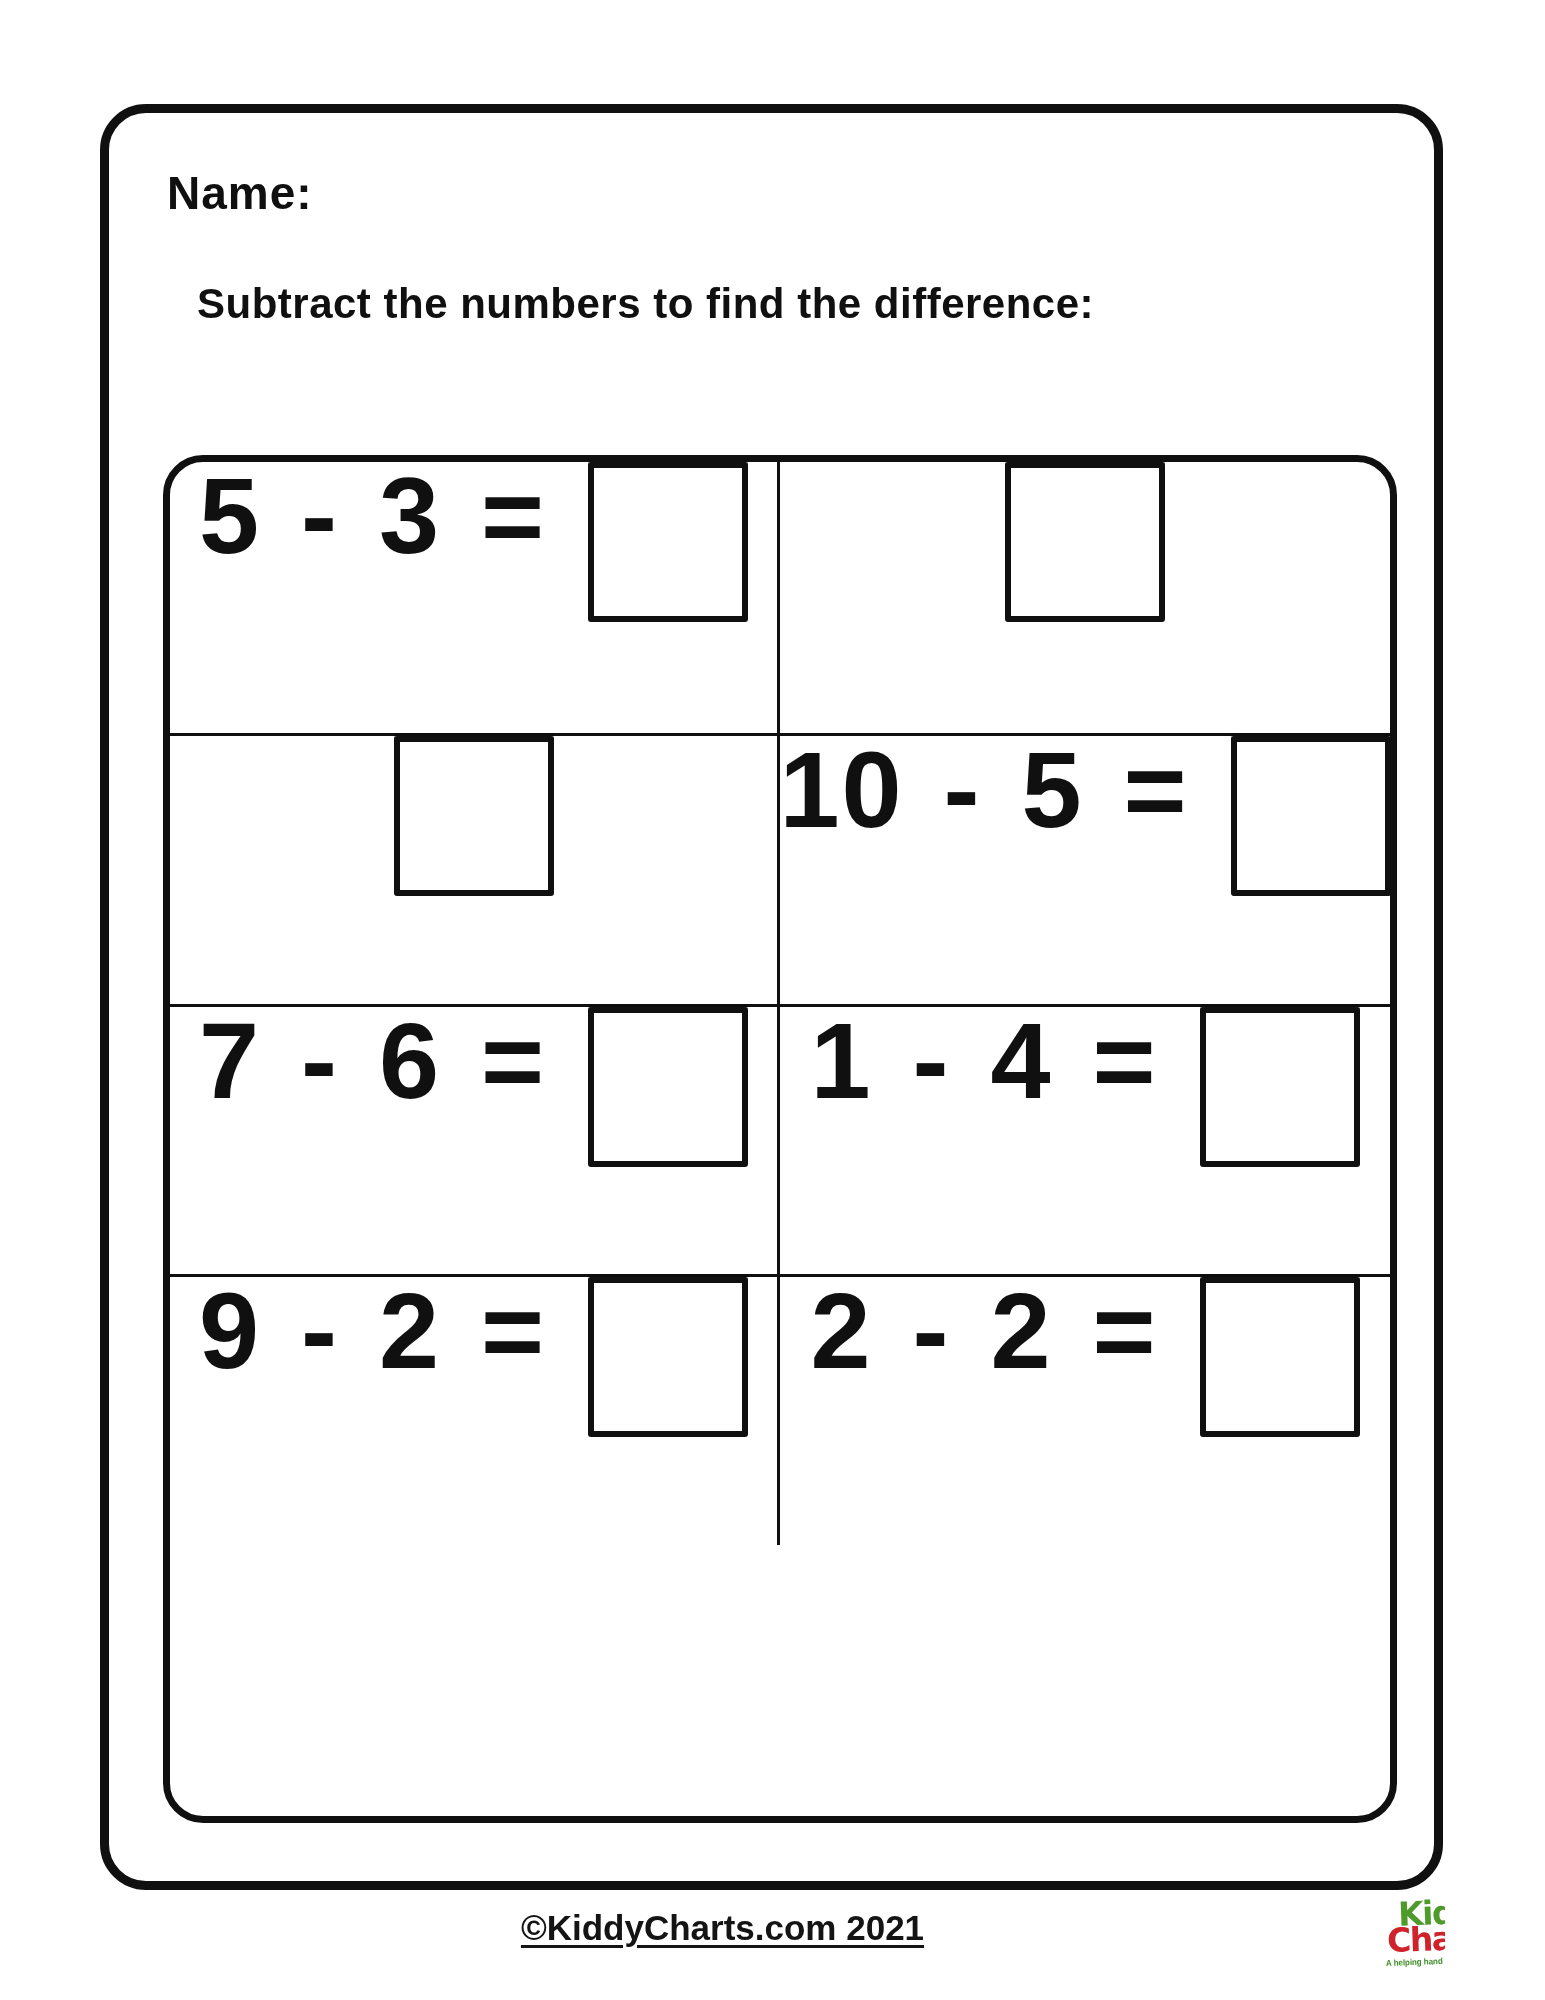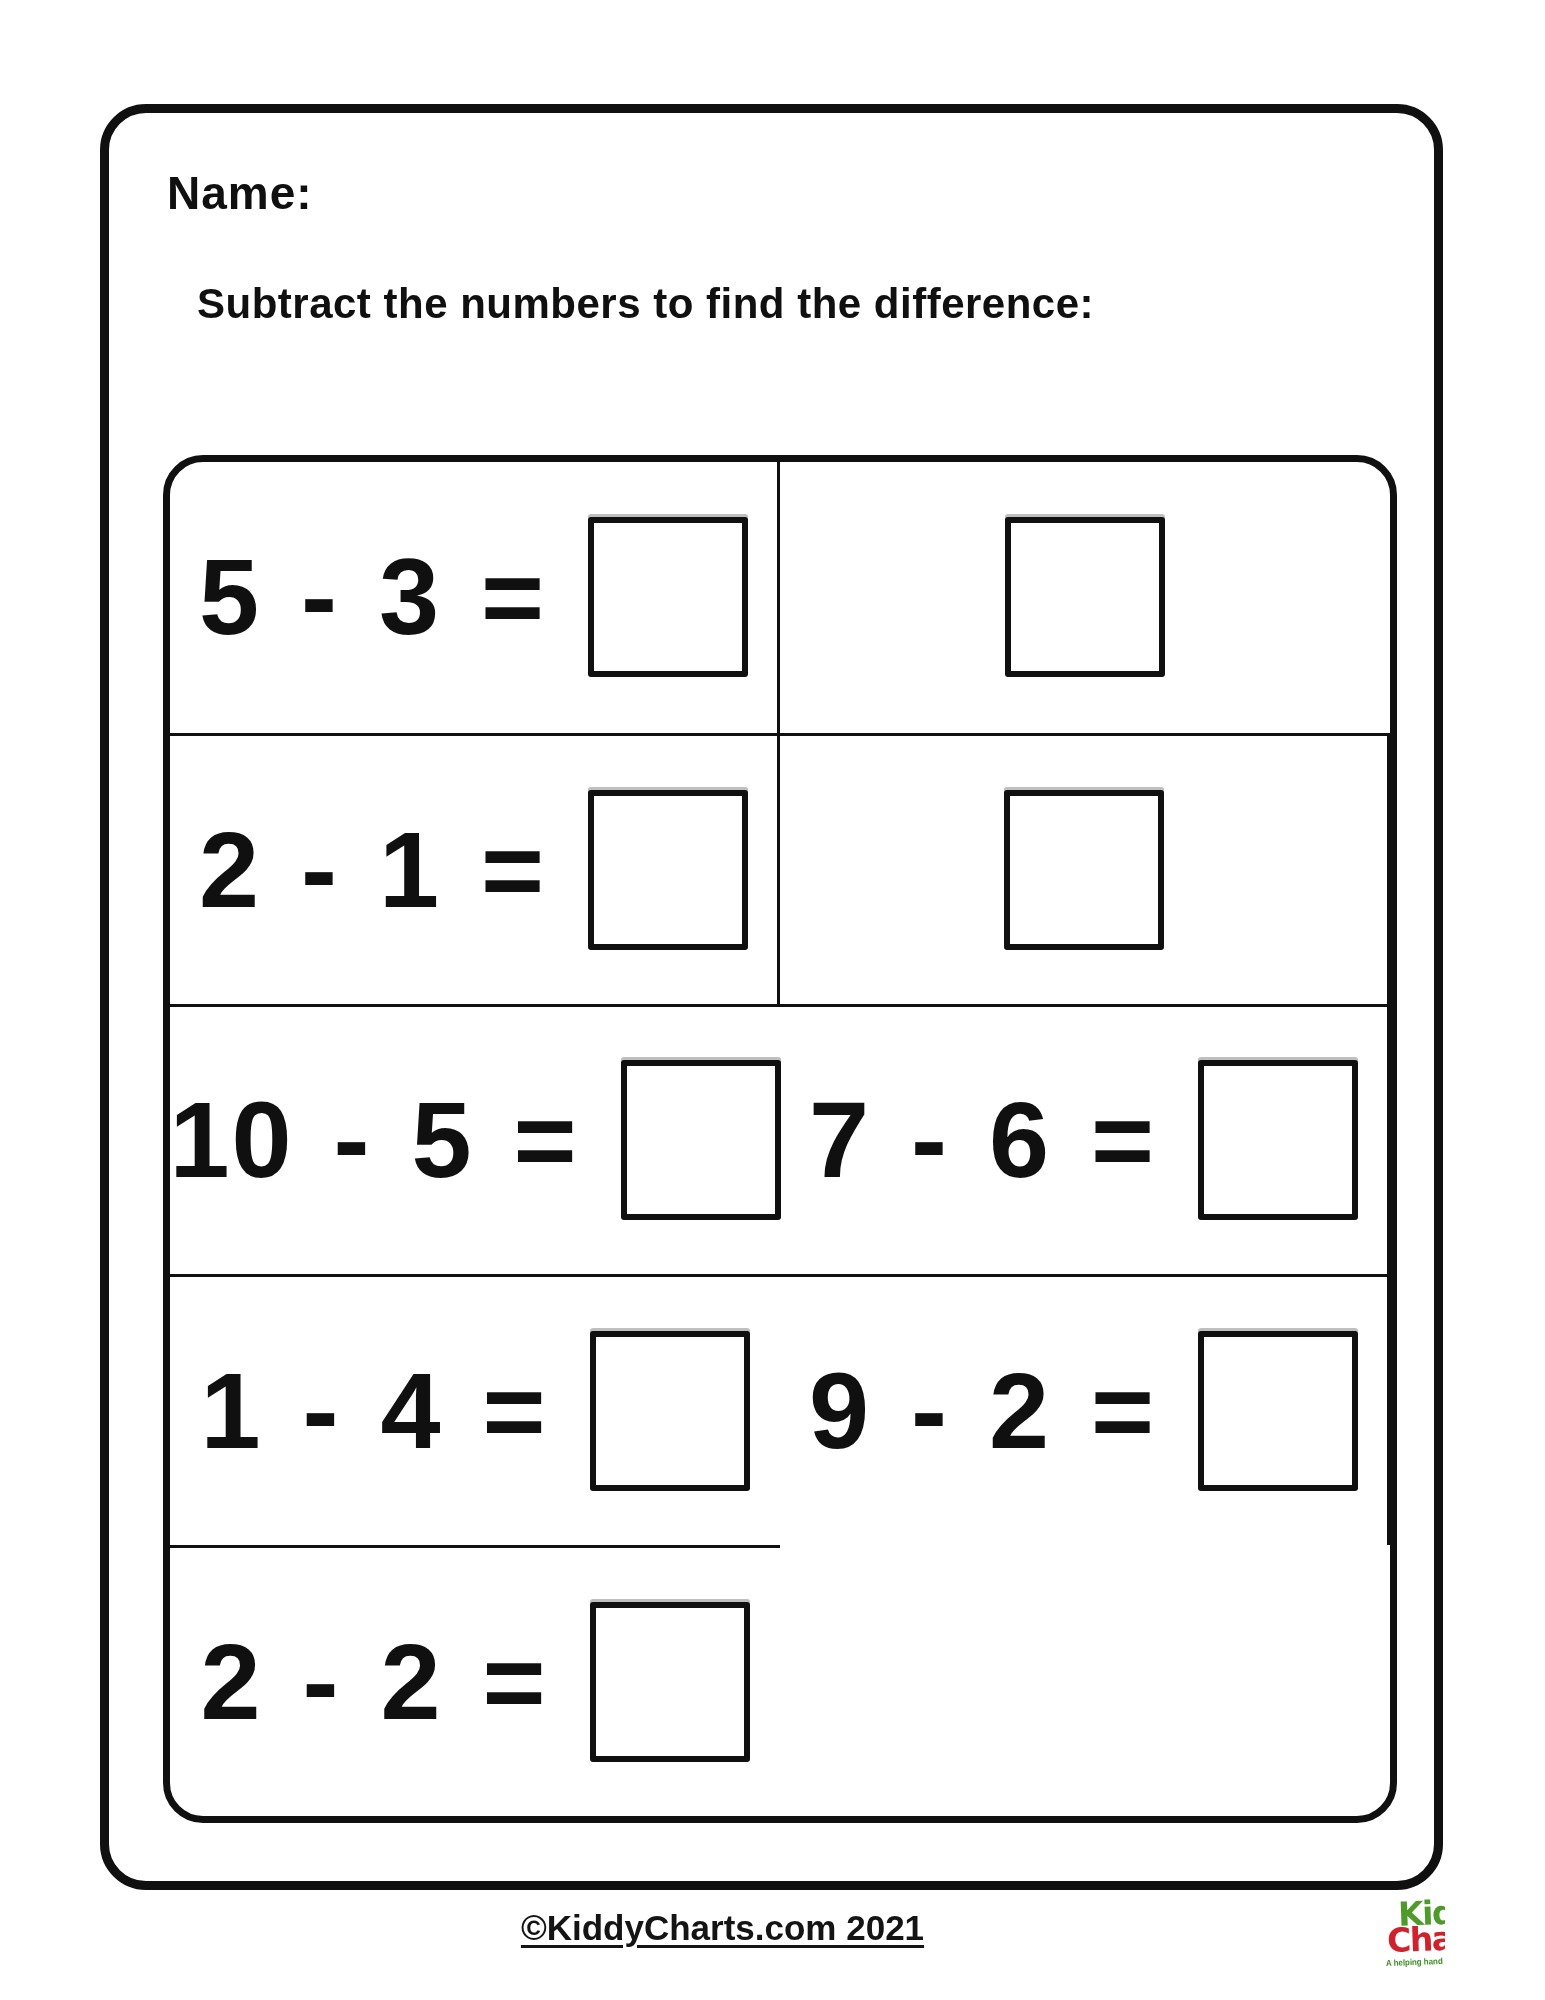--- a/index.html
+++ b/index.html
@@ -19,21 +19,21 @@
     position:absolute;left:161px;top:280px;
     font-size:42px;font-weight:600;letter-spacing:.5px;margin-left:36px;
   }
   .grid{
     position:absolute;left:163px;top:455px;width:1234px;height:1368px;
     border:7px solid #101010;border-radius:40px;box-sizing:border-box;
     display:grid;grid-template-columns:1fr 1fr;grid-template-rows:repeat(5,1fr);
     overflow:hidden;background:#ffffff;
   }
   .cell{
-    display:flex;align-items:center;justify-content:center;gap:42px;
+    display:flex;align-items:flex-start;justify-content:center;gap:42px;
     box-sizing:border-box;min-width:0;
   }
   .cell.vline{border-right:3px solid #101010;}
   .cell.topline{border-top:3px solid #101010;}
   .expr{
     font-size:108px;font-weight:600;letter-spacing:2px;word-spacing:8px;
     white-space:nowrap;line-height:1;
   }
   .answer-box{
     width:148px;height:148px;flex:none;
@@ -78,24 +78,20 @@
   <div class="grid">
 
     <div class="cell vline">
       <div class="expr">5 - 3 =</div>
       <div class="answer-box"></div>
     </div>
     <div class="cell">
       <div class="answer-box"></div>
     </div>
 
-    <div class="cell vline topline">
-      <div class="expr">2 - 1 =</div>
-      <div class="answer-box"></div>
-    </div>
 
     <div class="cell vline topline">
       <div class="answer-box"></div>
     </div>
     <div class="cell topline">
       <div class="expr">10 - 5 =</div>
       <div class="answer-box"></div>
     </div>
 
     <div class="cell vline topline">

